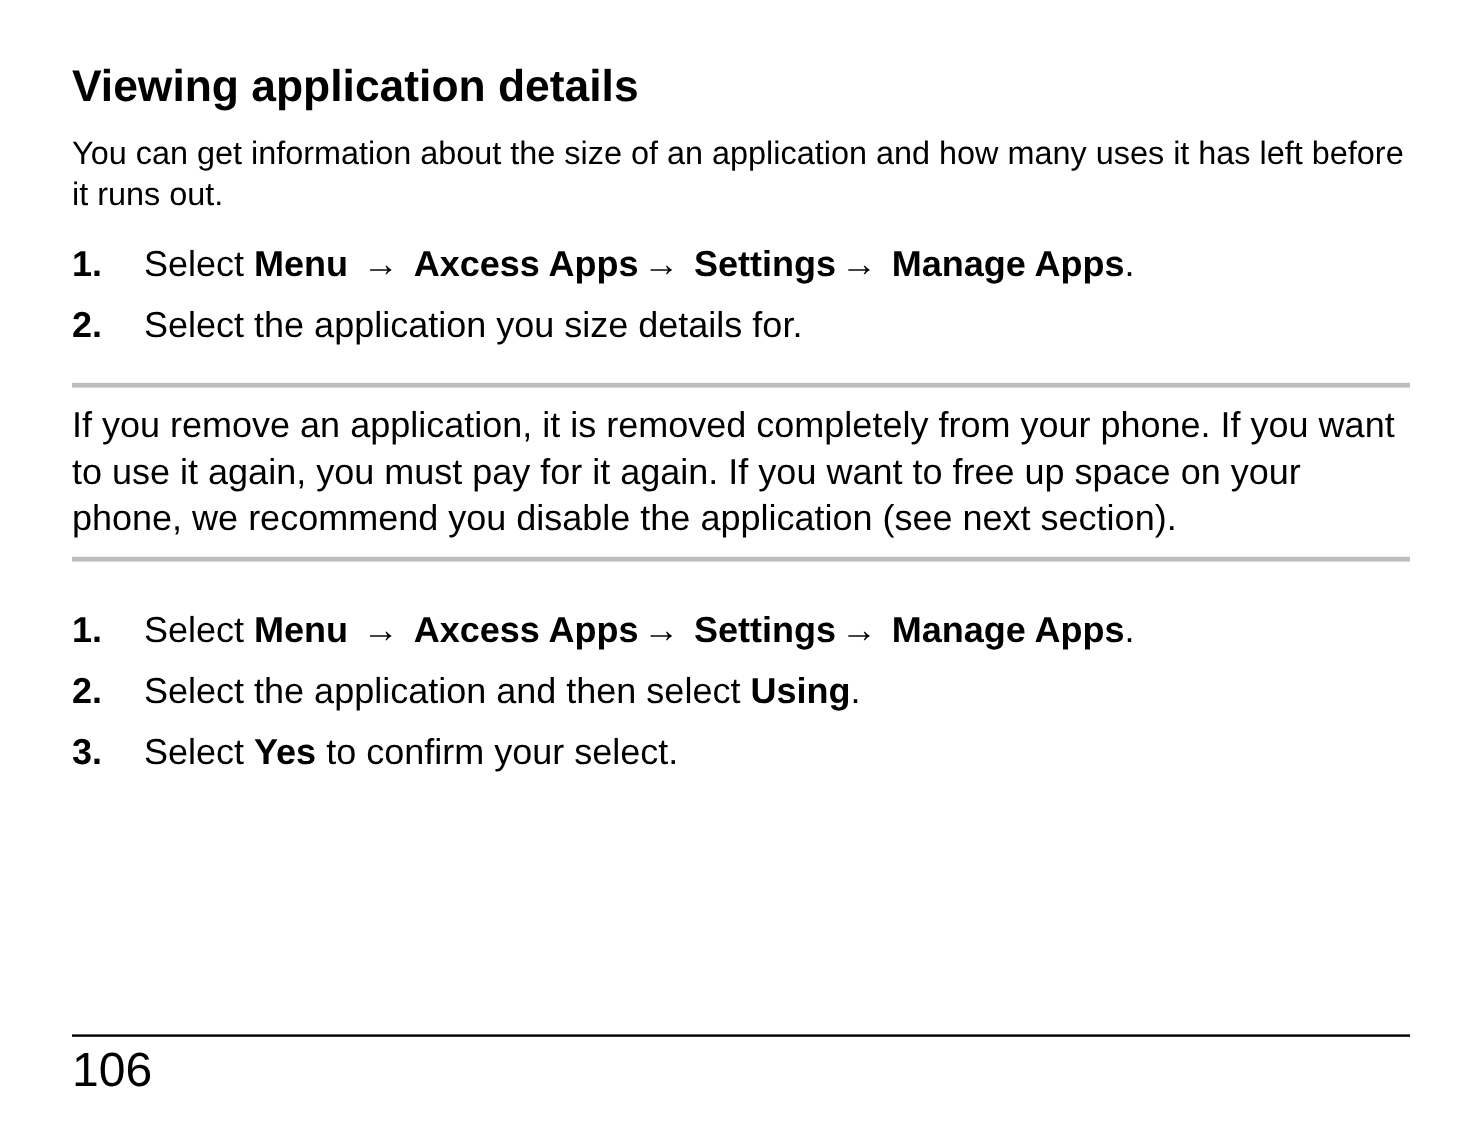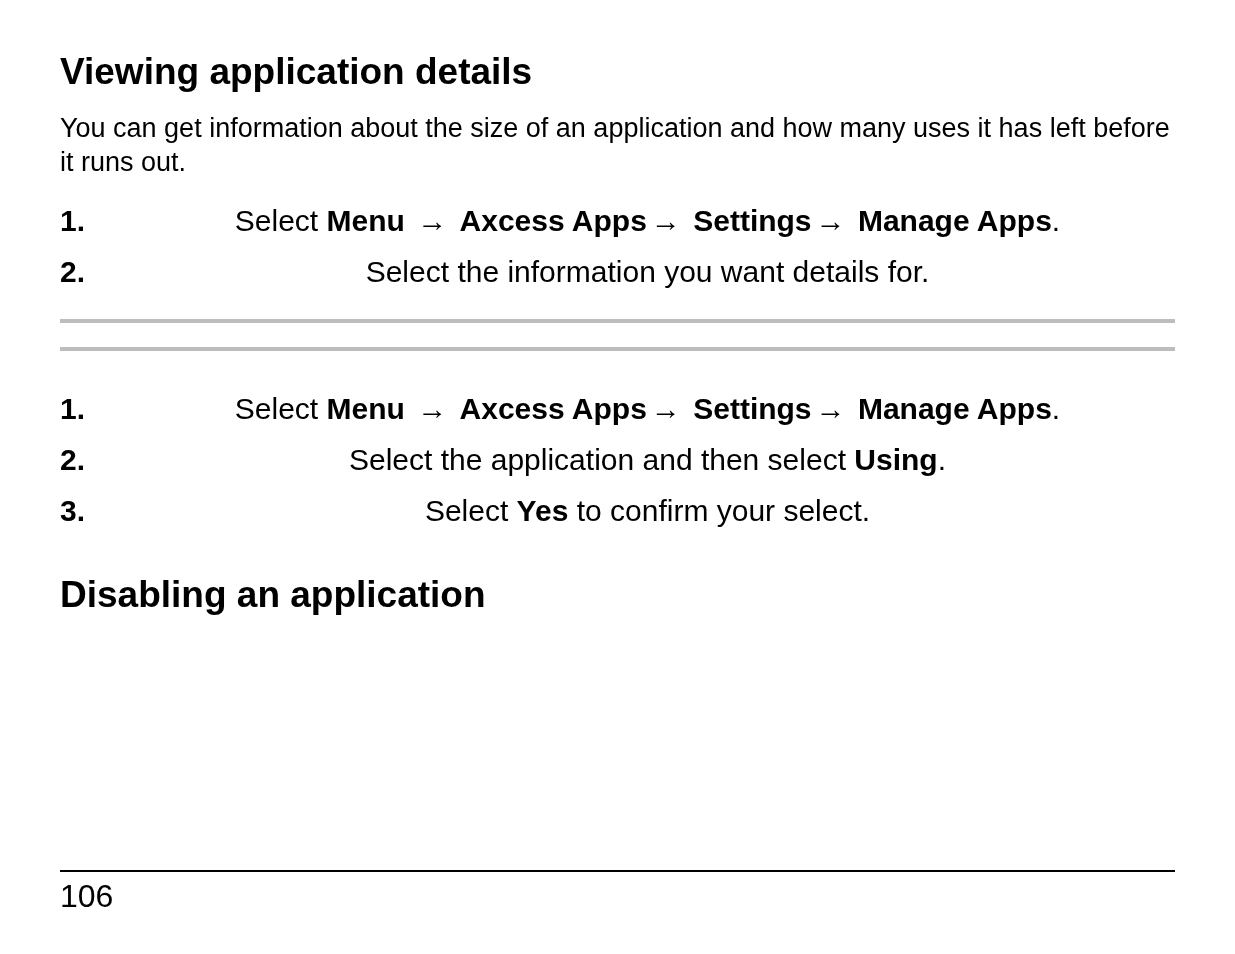--- a/index.html
+++ b/index.html
@@ -45,21 +45,20 @@
     margin: 6px 0;
     display: flex;
   }
   .step-num {
     font-weight: 700;
     min-width: 60px;
     flex-shrink: 0;
   }
   .step-text {
     flex: 1;
-    text-align: center;
   }
   .bold {
     font-weight: 700;
     font-family: Helvetica, Arial, sans-serif;
   }
   .arrow {
     display: inline-block;
     padding: 0 4px;
     font-family: Arial, sans-serif;
   }
@@ -89,48 +88,49 @@
     bottom: 38px;
   }
   .footer-rule {
     border-top: 2px solid #000;
     height: 0;
     margin-bottom: 6px;
   }
   .footer-row {
     display: flex;
     justify-content: space-between;
-    font-size: 32px;
+    font-size: 40px;
     text-align: right;
   }
 </style>
 </head>
 <body>
 
 <div class="page">
 
   <h2 class="section-heading">Viewing application details</h2>
   <p class="body">You can get information about the size of an application and how many uses it has left before it runs out.</p>
 
   <ol class="steps">
     <li>
       <span class="step-num">1.</span>
       <span class="step-text">
         <span>Select </span><span class="bold">Menu</span><span> <span class="arrow">→</span> </span><span class="bold">Axcess Apps</span><span class="arrow">→</span> <span class="bold">Settings</span><span class="arrow">→</span> <span class="bold">Manage Apps</span><span>.</span>
       </span>
     </li>
     <li>
       <span class="step-num">2.</span>
-      <span class="step-text">Select the information you want details for.</span>
+      <span class="step-text">Select the application you size details for.</span>
     </li>
   </ol>
 
 
   <div class="note-box">
     <div class="note-row">
+      <div class="note-text">If you remove an application, it is removed completely from your phone. If you want to use it again, you must pay for it again. If you want to free up space on your phone, we recommend you disable the application (see next section).</div>
     </div>
   </div>
 
   <ol class="steps">
     <li>
       <span class="step-num">1.</span>
       <span class="step-text">
         <span>Select </span><span class="bold">Menu</span><span> <span class="arrow">→</span> </span><span class="bold">Axcess Apps</span><span class="arrow">→</span> <span class="bold">Settings</span><span class="arrow">→</span> <span class="bold">Manage Apps</span><span>.</span>
       </span>
     </li>
@@ -141,21 +141,20 @@
       </span>
     </li>
     <li>
       <span class="step-num">3.</span>
       <span class="step-text">
         <span>Select </span><span class="bold">Yes</span><span> to confirm your select.</span>
       </span>
     </li>
   </ol>
 
-  <h2 class="section-heading tight">Disabling an application</h2>
 
   <div class="footer">
     <div class="footer-rule"></div>
     <div class="footer-row">
       <span>106</span>
     </div>
   </div>
 
 </div>
 

